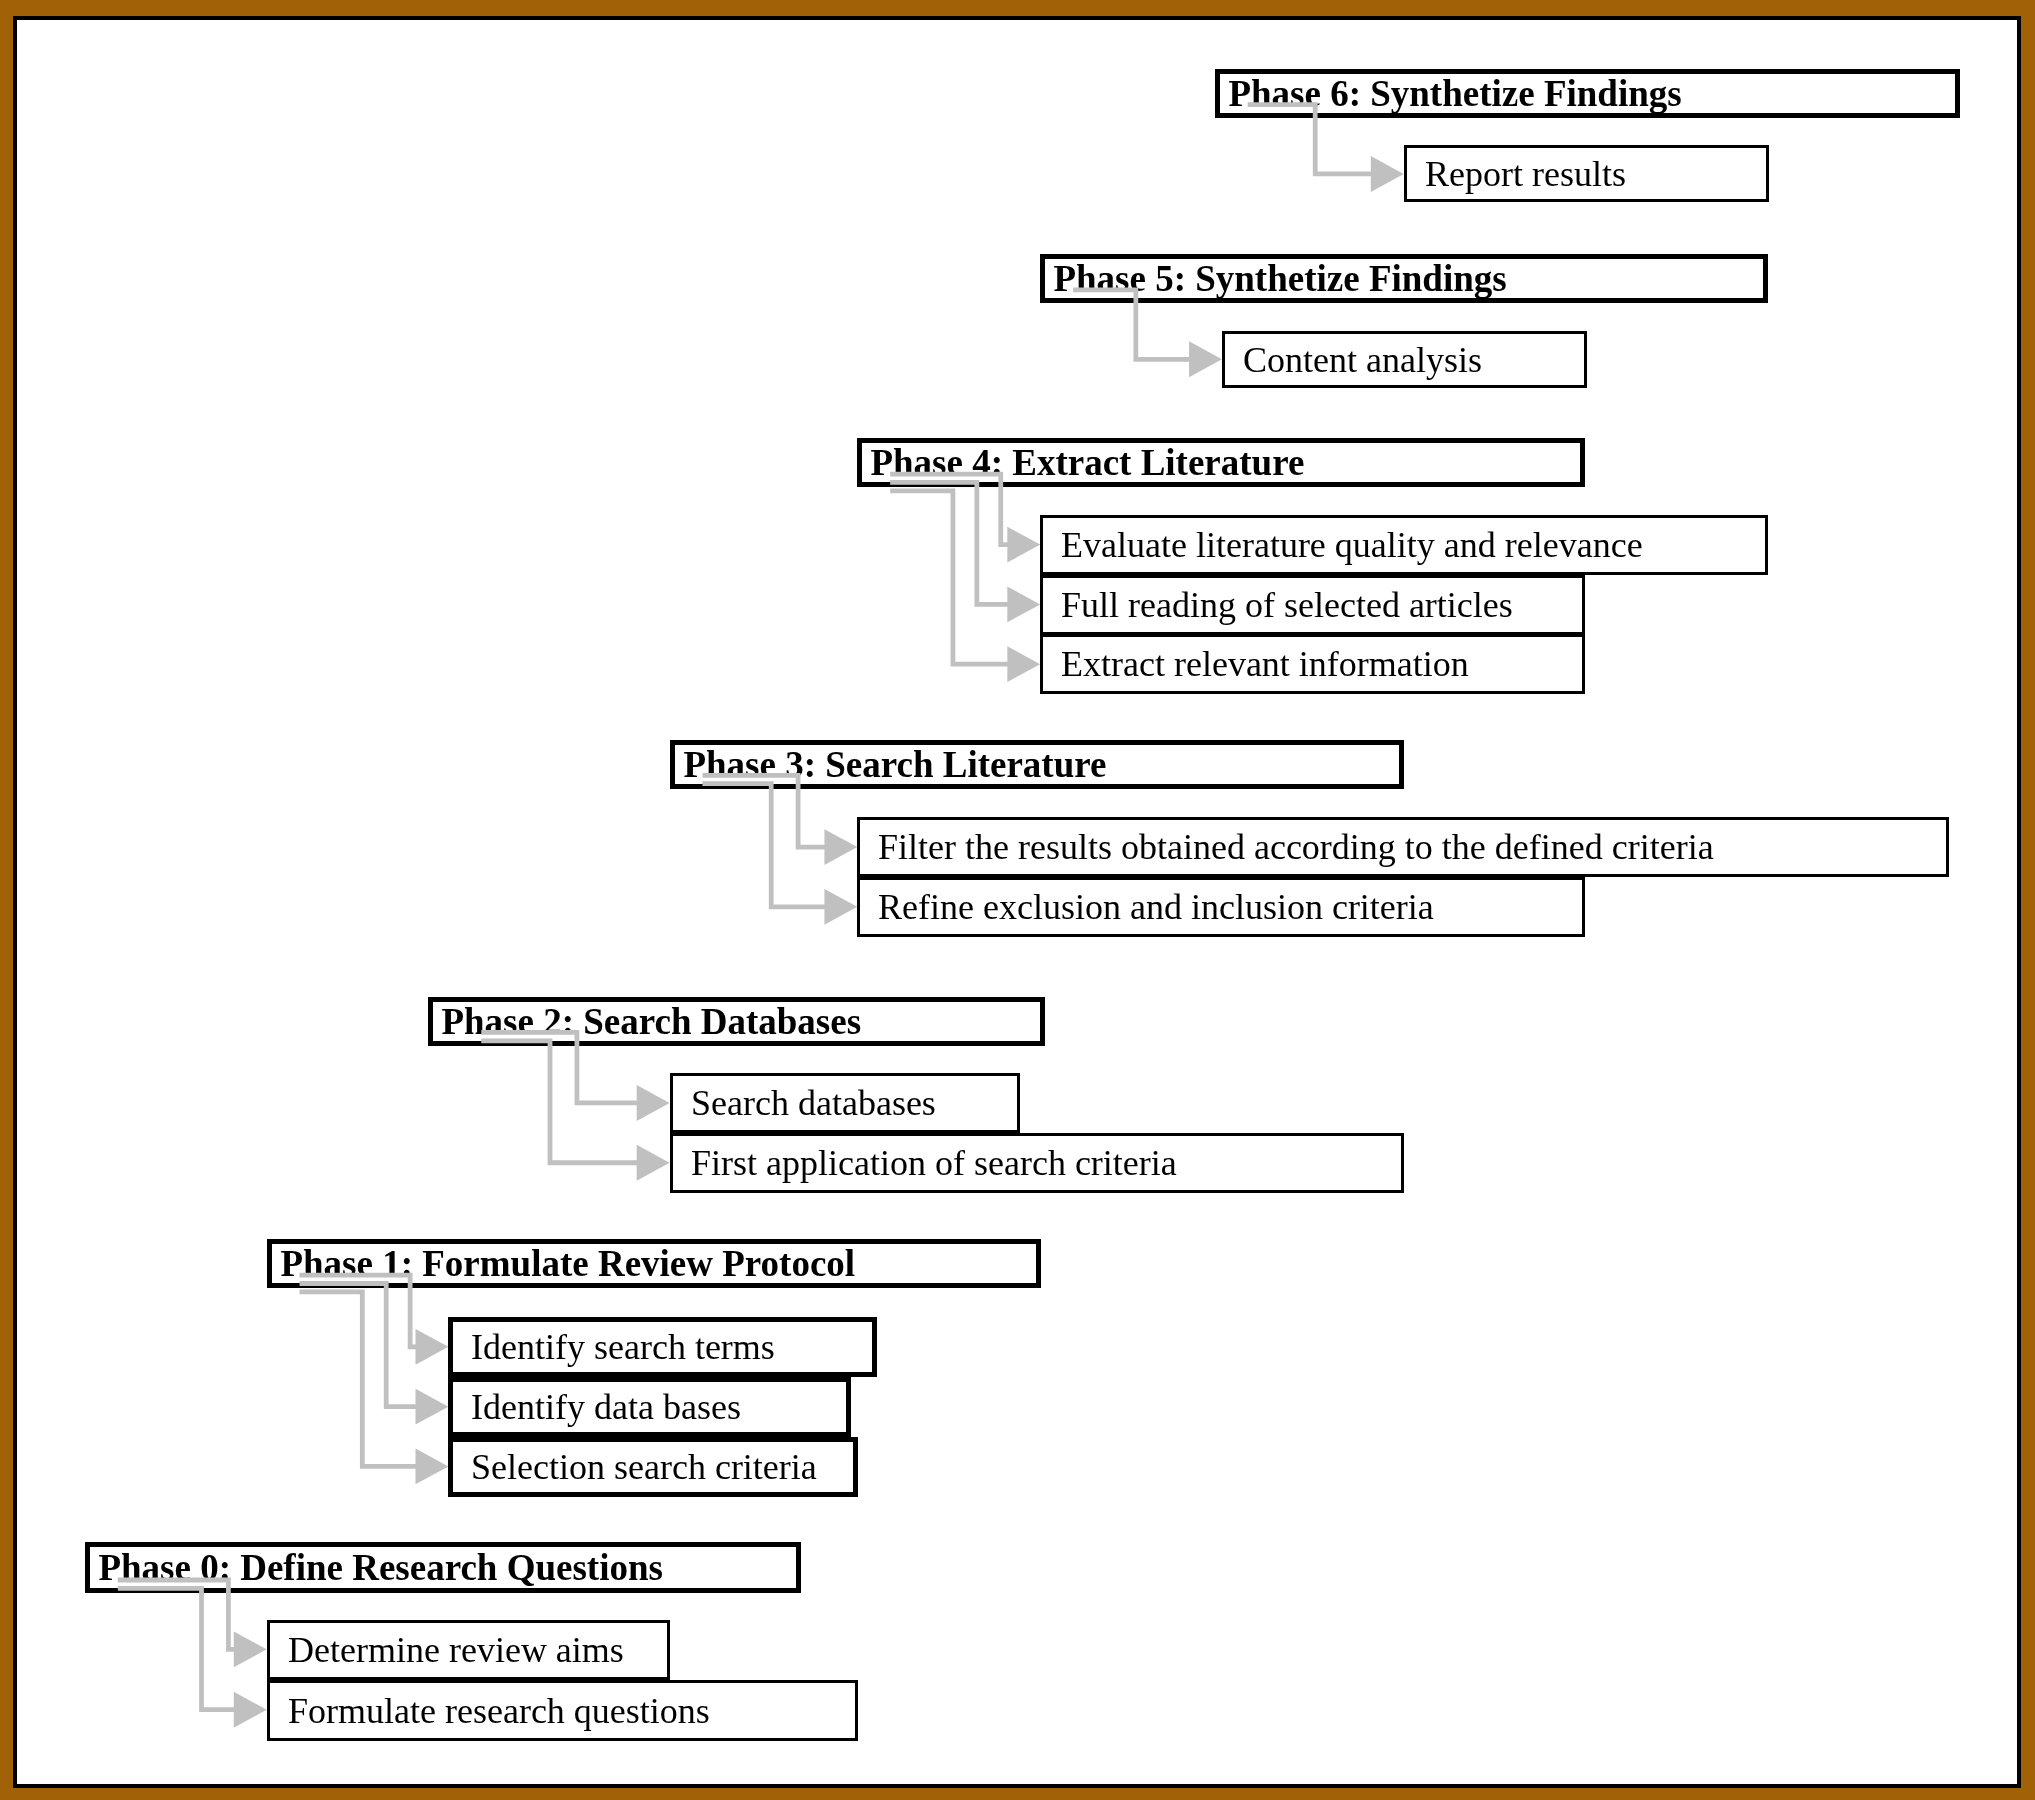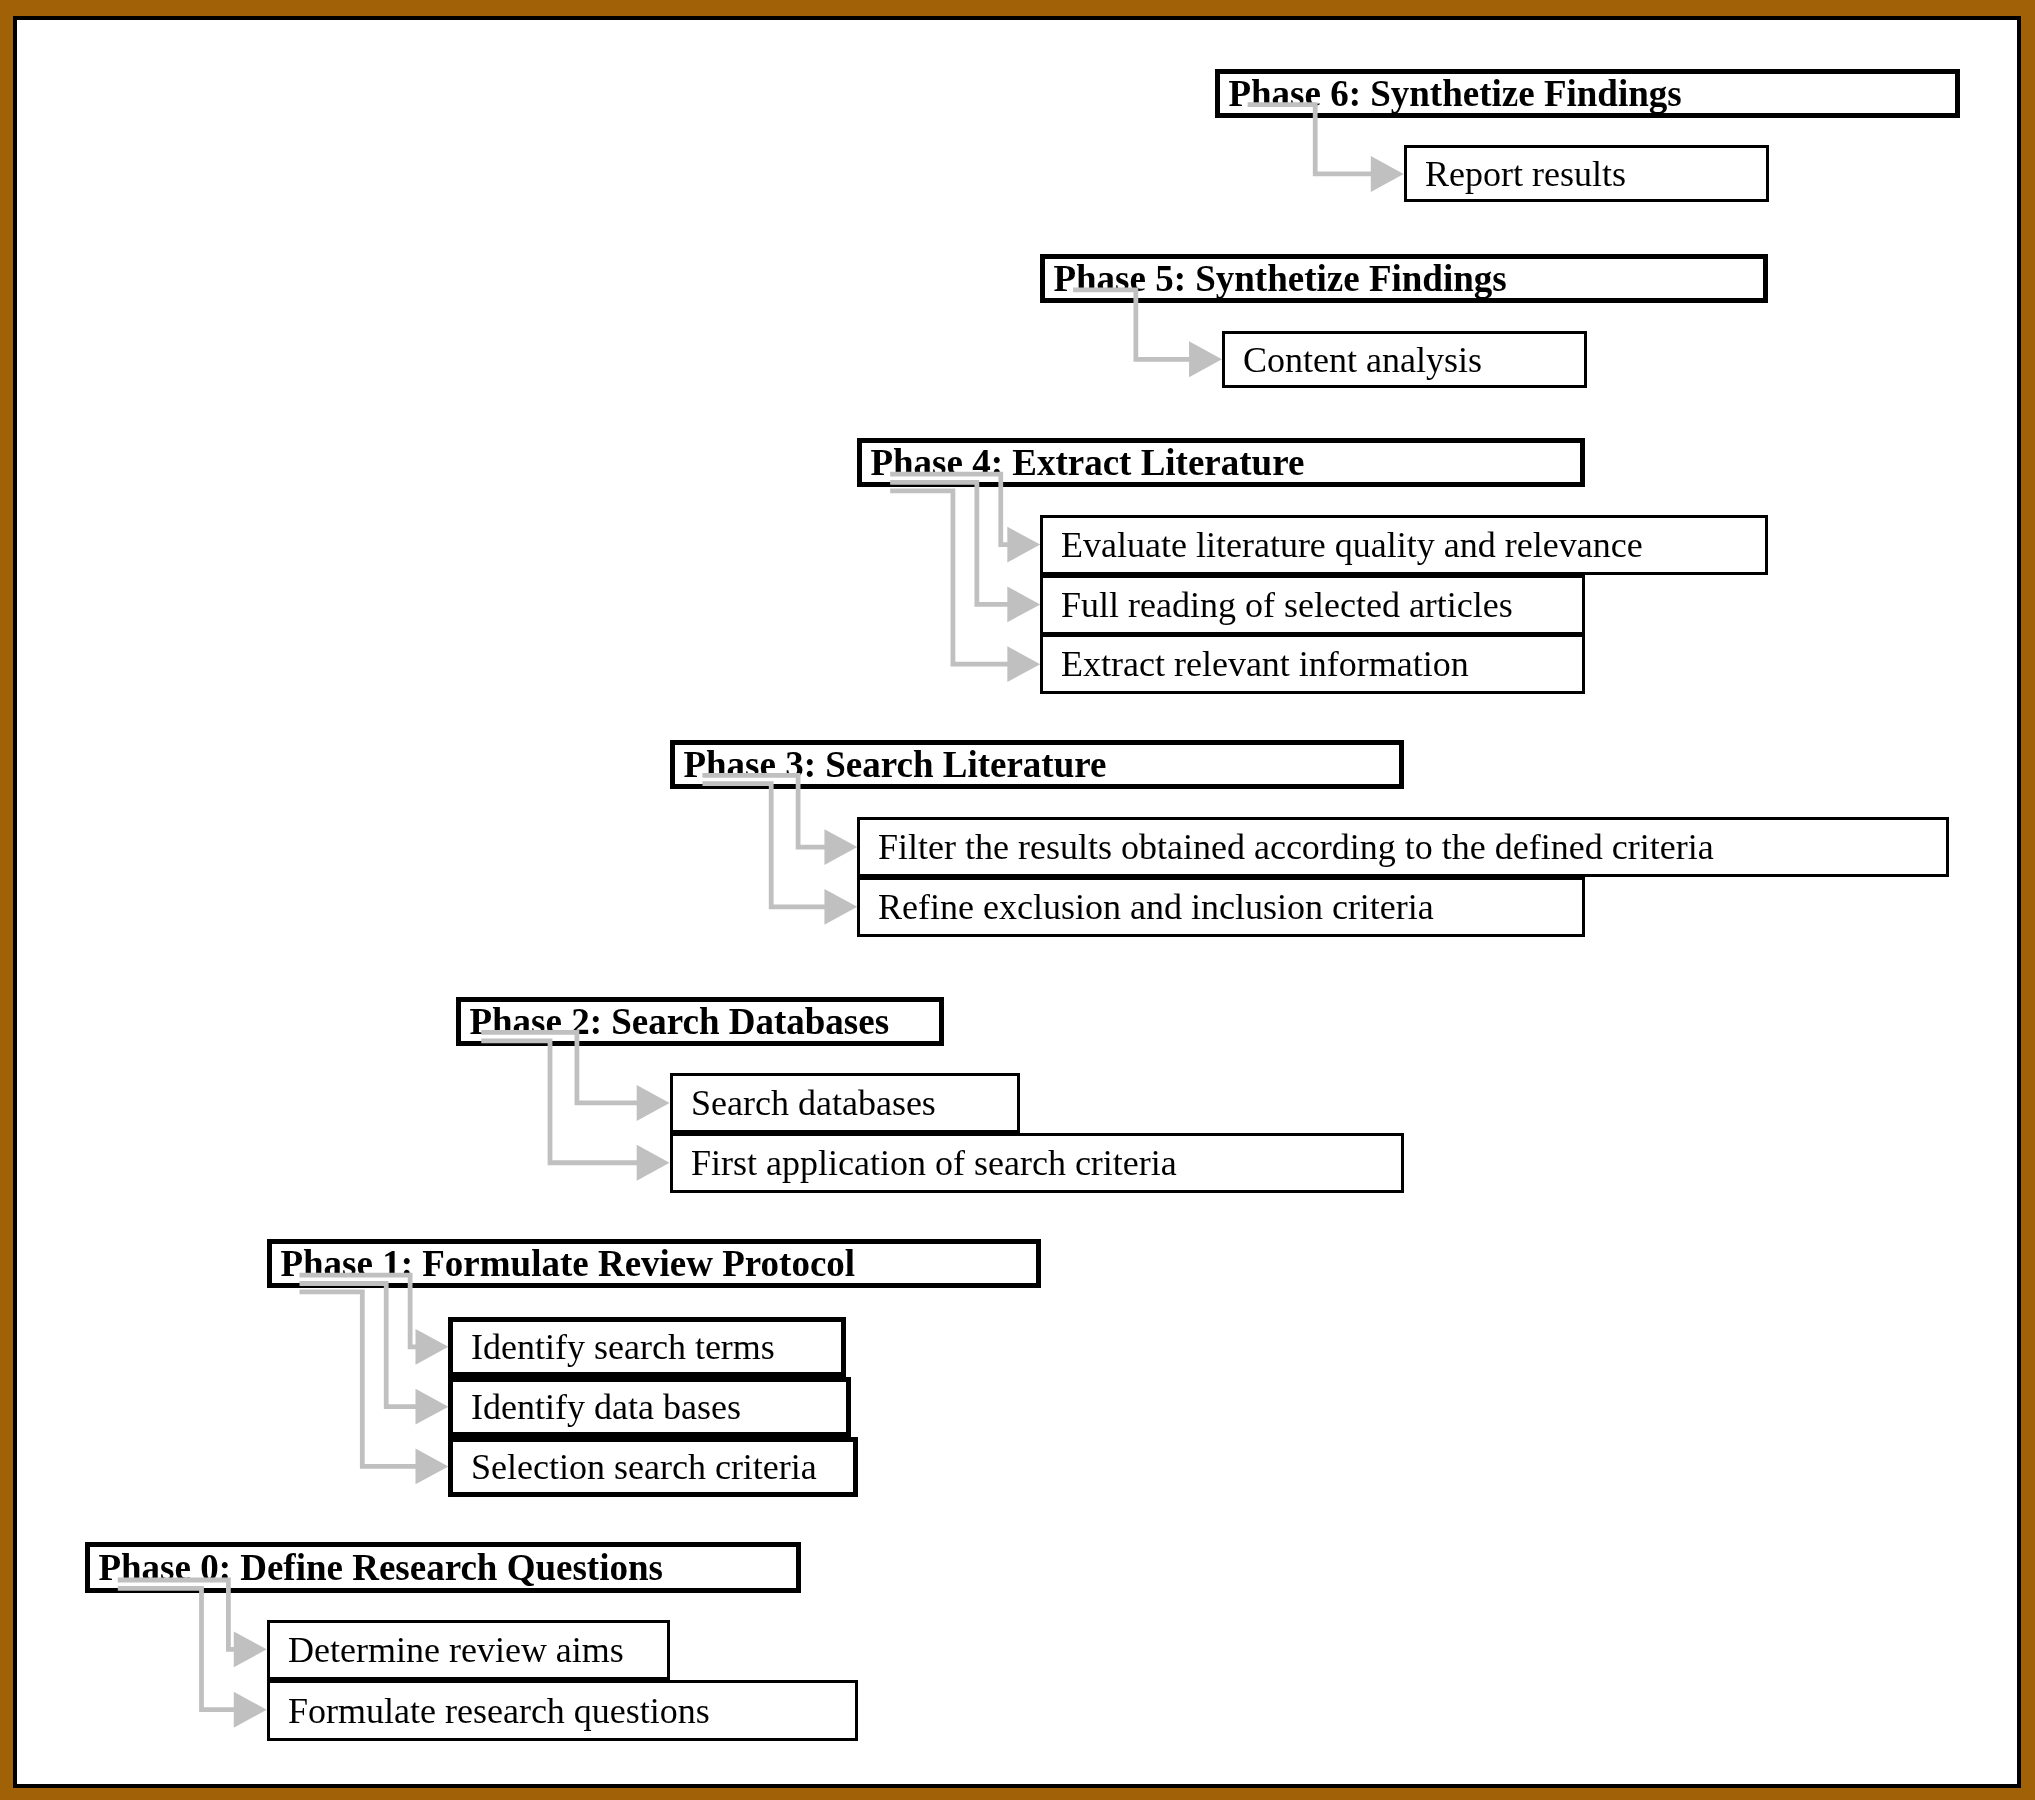--- a/index.html
+++ b/index.html
@@ -80,26 +80,26 @@
 
   <div class="pbox" style="left:857px;top:438px;width:728px;height:49px;">Phase 4: Extract Literature</div>
   <div class="tbox" style="left:1040px;top:515px;width:728px;height:60px;">Evaluate literature quality and relevance</div>
   <div class="tbox" style="left:1040px;top:634px;width:545px;height:60px;">Extract relevant information</div>
   <div class="tbox" style="left:1040px;top:575px;width:545px;height:60px;">Full reading of selected articles</div>
 
   <div class="pbox" style="left:670px;top:740px;width:734px;height:49px;">Phase 3: Search Literature</div>
   <div class="tbox" style="left:857px;top:817px;width:1092px;height:60px;">Filter the results obtained according to the defined criteria</div>
   <div class="tbox" style="left:857px;top:877px;width:728px;height:60px;">Refine exclusion and inclusion criteria</div>
 
-  <div class="pbox" style="left:456px;top:997px;width:488px;height:49px;text-align:right;">Phase 2: Search Databases</div>
+  <div class="pbox" style="left:428px;top:997px;width:617px;height:49px;text-align:right;">Phase 2: Search Databases</div>
   <div class="tbox" style="left:670px;top:1073px;width:350px;height:60px;">Search databases</div>
   <div class="tbox" style="left:670px;top:1133px;width:734px;height:60px;">First application of search criteria</div>
 
   <div class="pbox" style="left:267px;top:1239px;width:774px;height:49px;">Phase 1: Formulate Review Protocol</div>
-  <div class="tbox heavy" style="left:448px;top:1317px;width:398px;height:60px;">Identify search terms</div>
+  <div class="tbox heavy" style="left:448px;top:1317px;width:429px;height:60px;">Identify search terms</div>
   <div class="tbox heavy" style="left:448px;top:1377px;width:403px;height:60px;">Identify data bases</div>
   <div class="tbox heavy" style="left:448px;top:1437px;width:410px;height:60px;">Selection search criteria</div>
 
   <div class="pbox" style="left:85px;top:1542px;width:716px;height:51px;">Phase 0: Define Research Questions</div>
   <div class="tbox" style="left:267px;top:1620px;width:403px;height:60px;">Determine review aims</div>
   <div class="tbox" style="left:267px;top:1680px;width:591px;height:61px;">Formulate research questions</div>
 
   <svg class="connectors" width="2035" height="1800" viewBox="0 0 3404 3011">
 
     <polyline points="2087,175 2200,175 2200,291 2296,291"></polyline>

